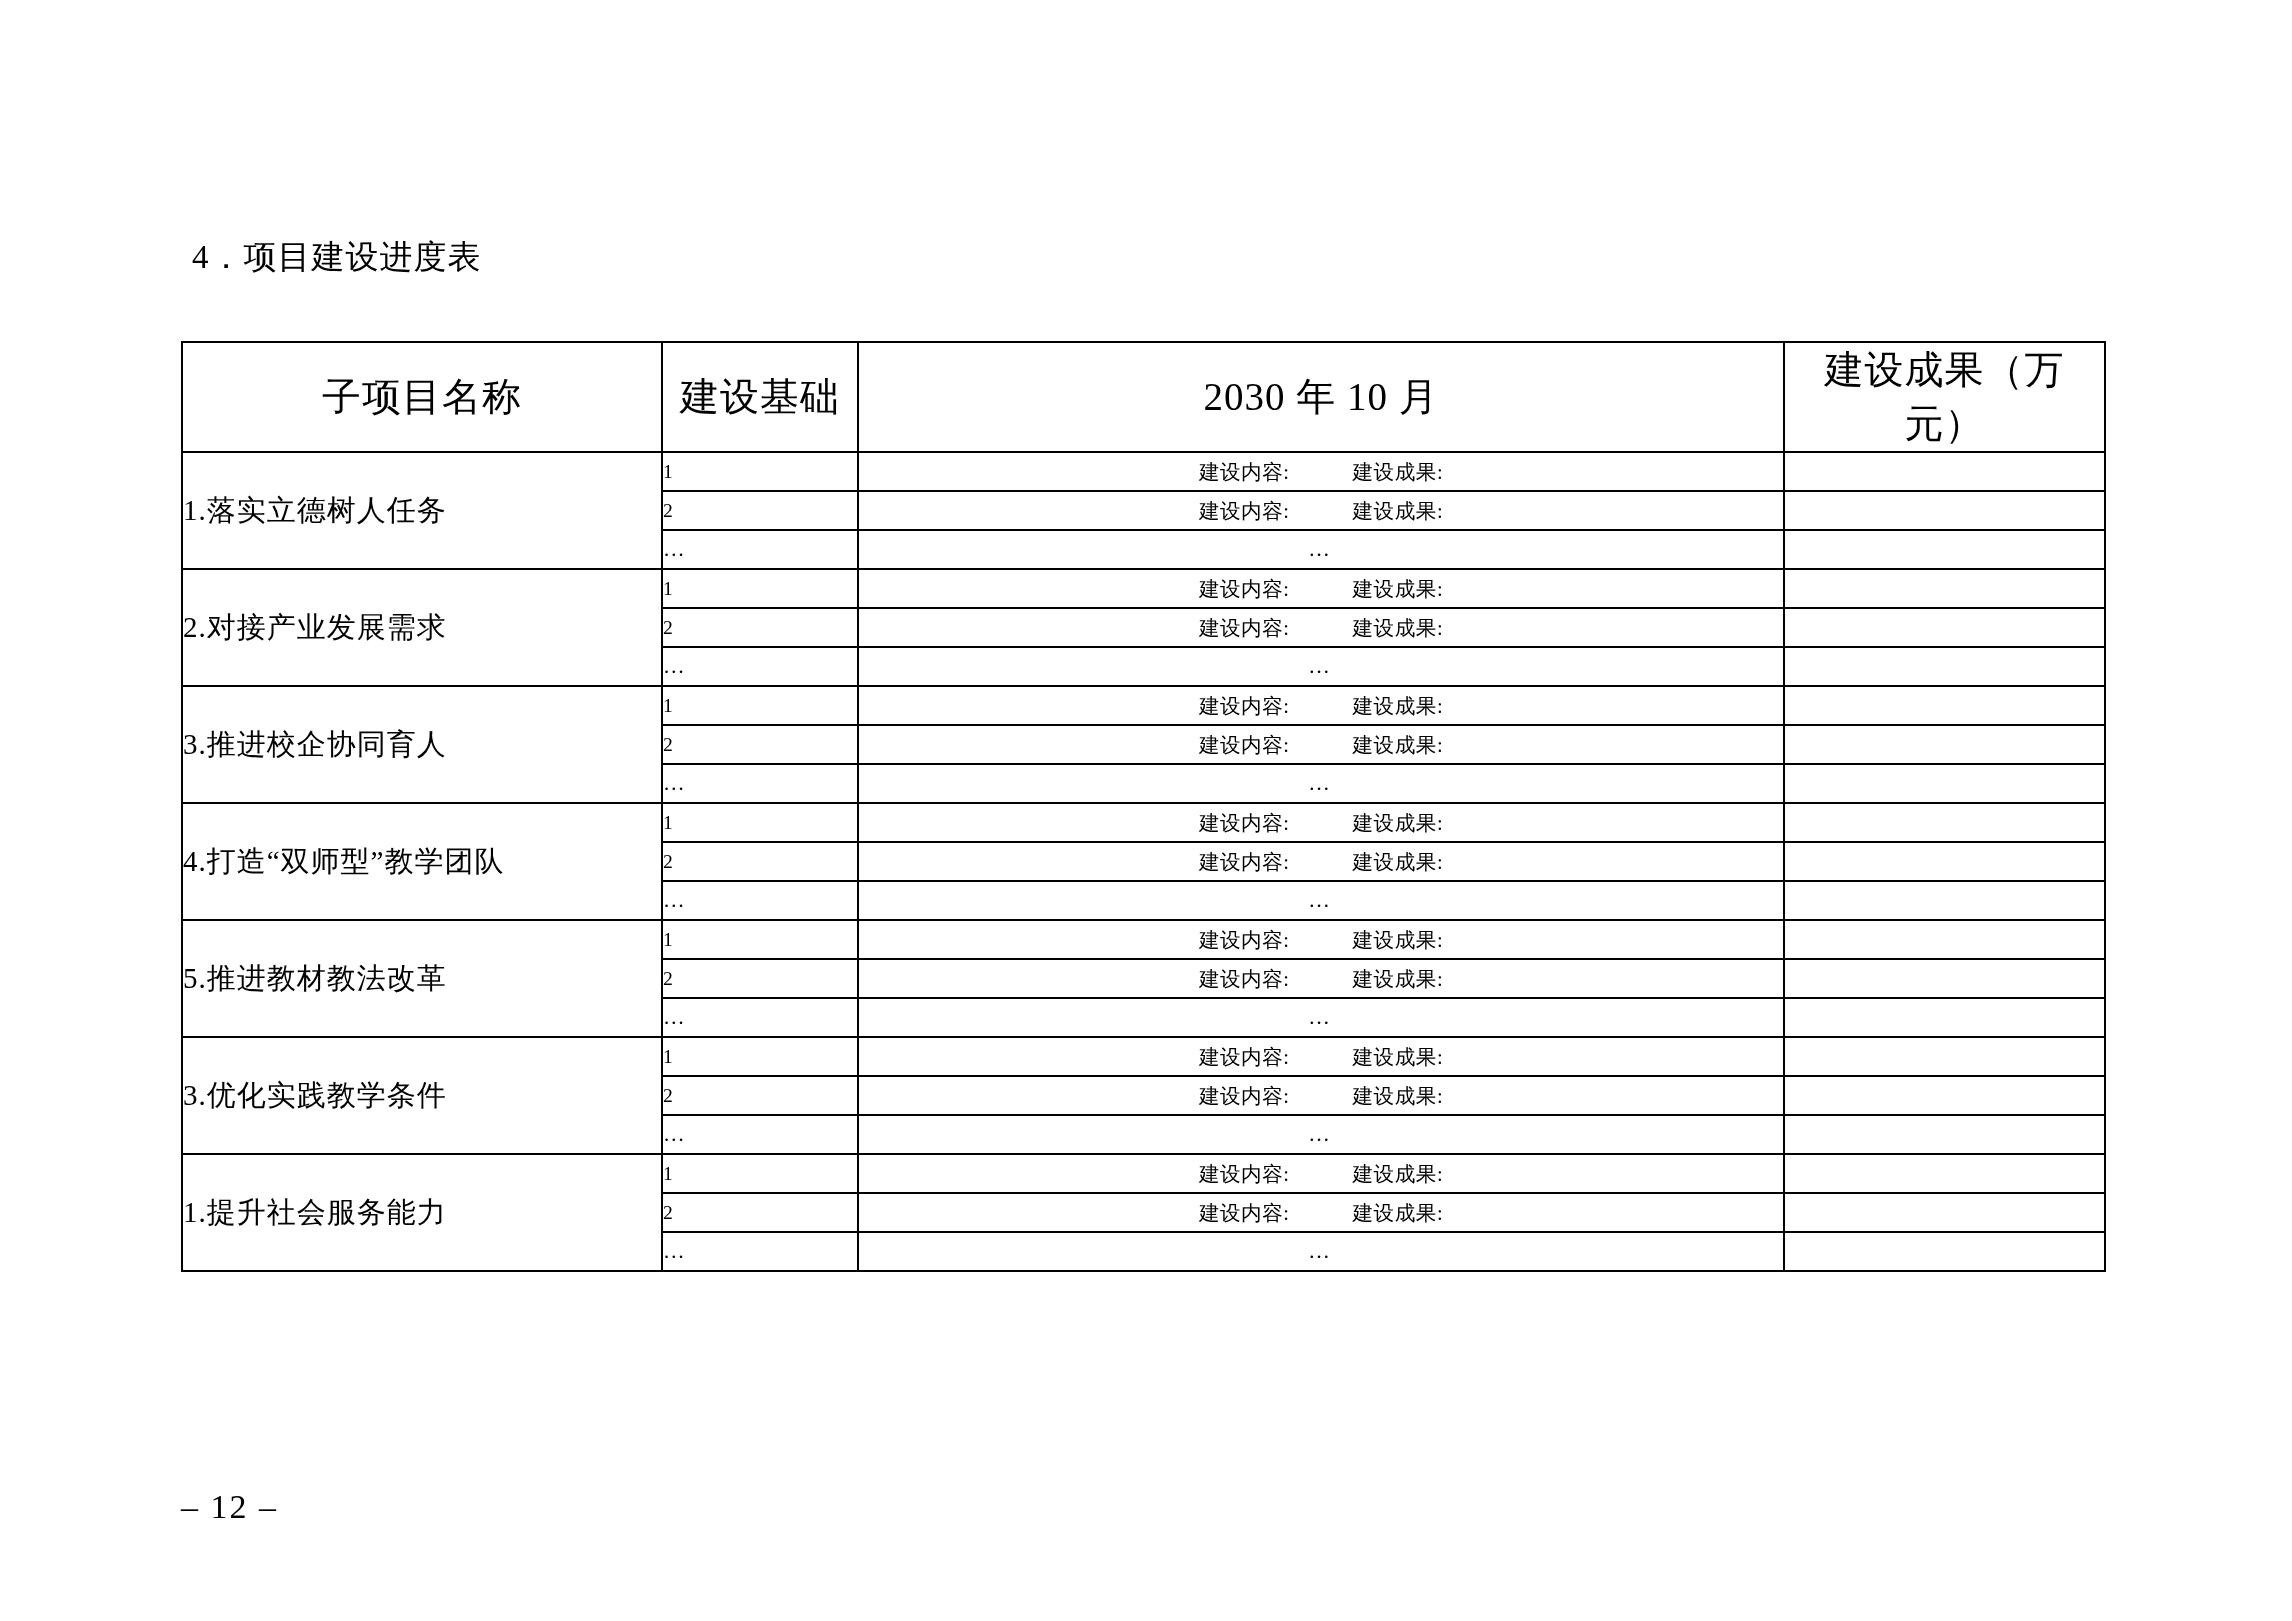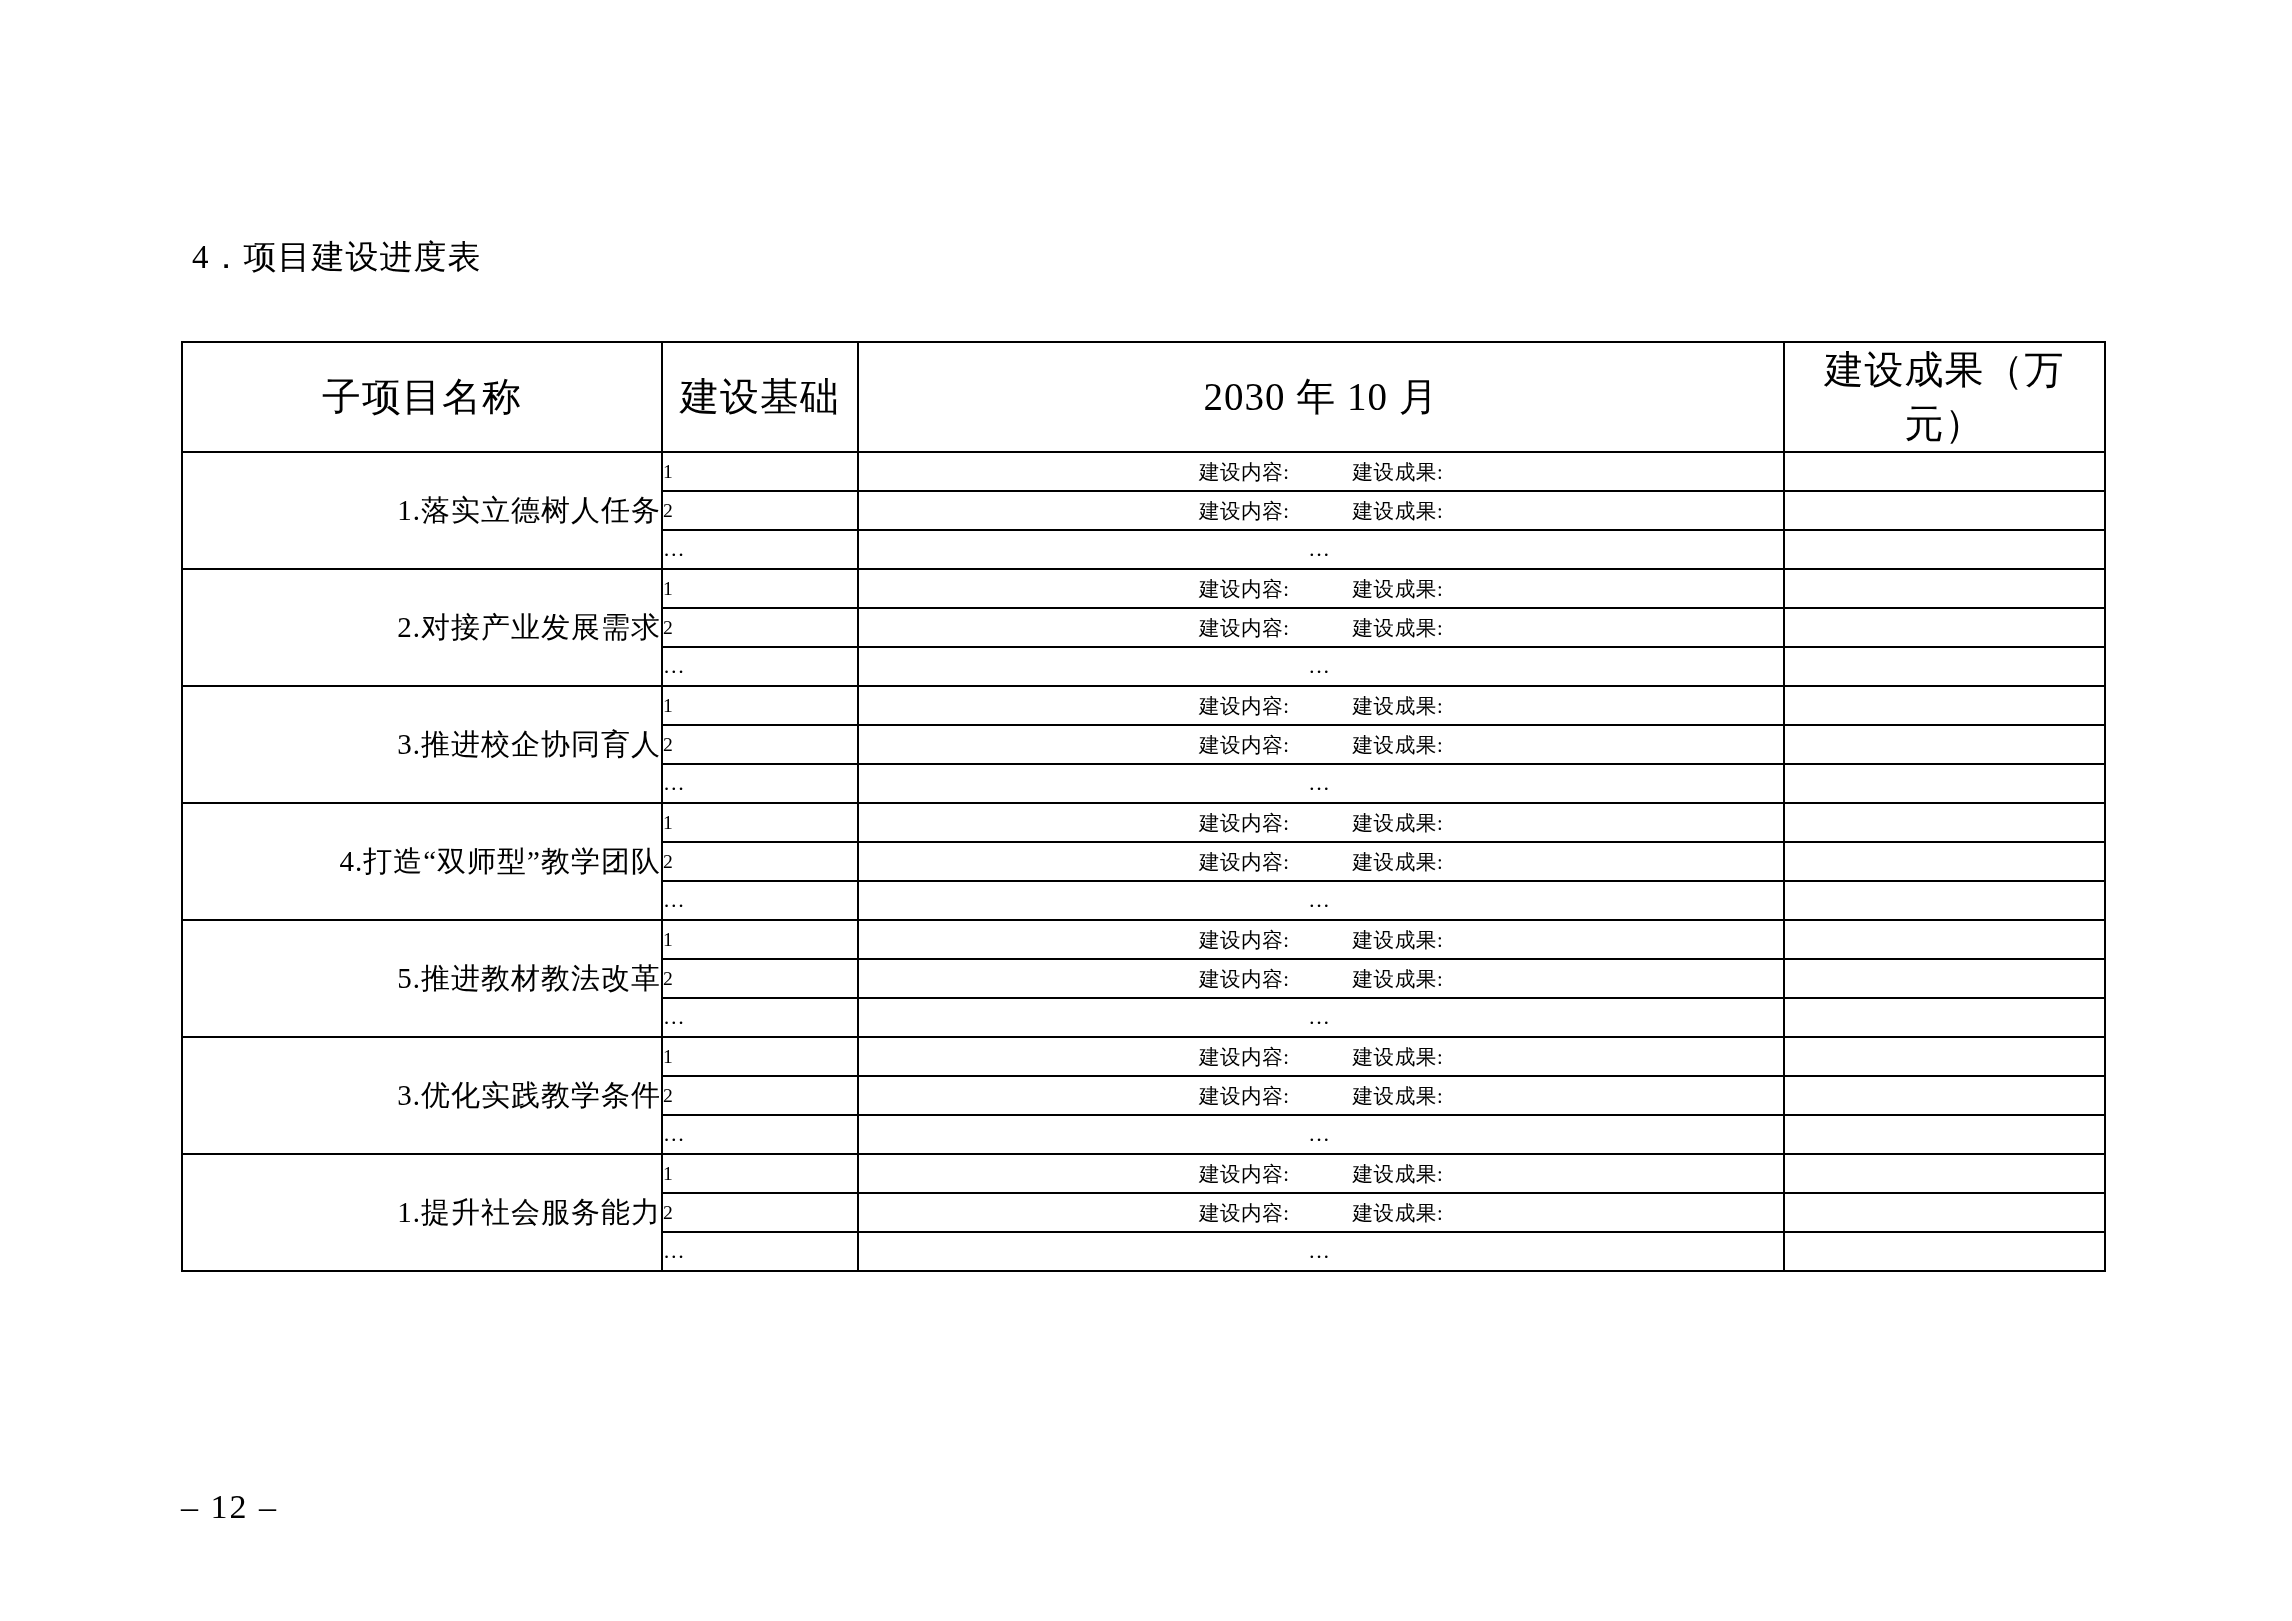--- a/index.html
+++ b/index.html
@@ -49,21 +49,21 @@
   .col-budget { width: 321px; }
 
   thead td {
     height: 100px;
     text-align: center;
     font-size: 29px;
   }
   .hdr-text { font-size: 39px; letter-spacing: 1px; }
 
   td.name-cell {
-    text-align: right;
+    text-align: left;
     font-size: 29px;
     letter-spacing: 1px;
     padding: 0 3.9px;
     line-height: 1.25;
   }
   td.base-cell {
     font-size: 19.6px;
     font-weight: bold;
     padding-left: 9.8px;
     height: 37px;

